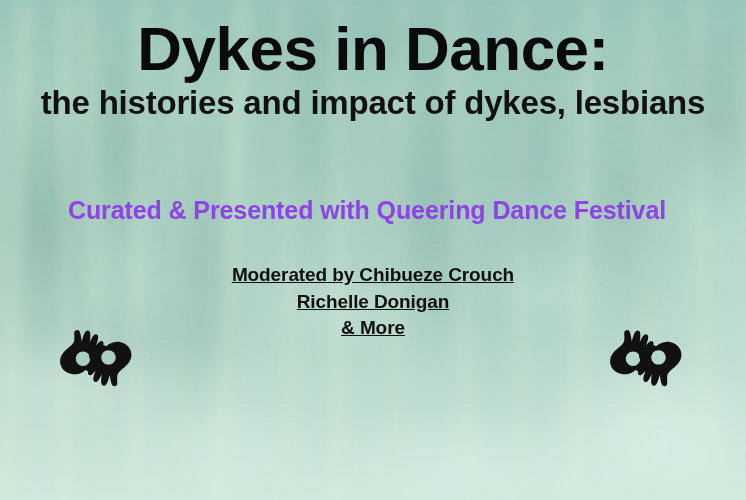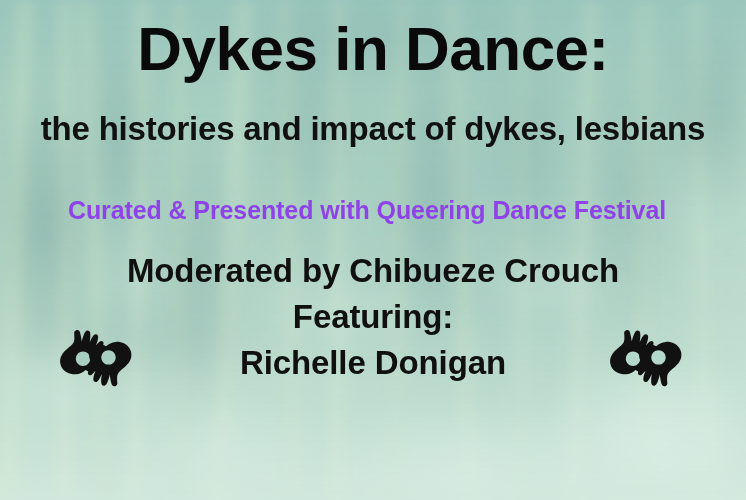--- a/index.html
+++ b/index.html
@@ -107,21 +107,21 @@
     right: 0;
     font-size: 62px;
     font-weight: bold;
     color: #0a0a0a;
     letter-spacing: -0.5px;
     line-height: 1.0;
     font-stretch: condensed;
   }
   .subtitle {
     position: absolute;
-    top: 109px;
+    top: 83px;
     left: 0;
     right: 0;
     font-size: 33px;
     font-weight: bold;
     color: #111111;
     line-height: 1.22;
     letter-spacing: -0.2px;
     padding: 0 8px;
   }
   .subtitle .sub-line {
@@ -134,28 +134,29 @@
     left: 0;
     right: 12px;
     font-size: 25px;
     font-weight: bold;
     color: #8f42e8;
     letter-spacing: -0.1px;
     white-space: nowrap;
   }
   .lineup {
     position: absolute;
-    top: 248px;
+    top: 262px;
     left: 0;
     right: 0;
-    font-size: 33px;
+    font-size: 19px;
     font-weight: bold;
     color: #101010;
     line-height: 1.40;
     letter-spacing: -0.1px;
+    text-decoration: underline;
   }
   .lineup .lineup-line {
     display: block;
     white-space: nowrap;
   }
 
   
   .asl-icon {
     position: absolute;
     width: 88px;
@@ -208,18 +209,18 @@
     <div class="title">Dykes in Dance:</div>
 
     <div class="subtitle">
       <span class="sub-line">the histories and impact of dykes, lesbians</span>
     </div>
 
     <div class="presented">Curated &amp; Presented with Queering Dance Festival</div>
 
     <div class="lineup">
       <span class="lineup-line">Moderated by Chibueze Crouch</span>
-      <span class="lineup-line">Featuring:</span>
       <span class="lineup-line">Richelle Donigan</span>
+      <span class="lineup-line">&amp; More</span>
     </div>
 
   </div>
 </div>
 
 </body></html>

